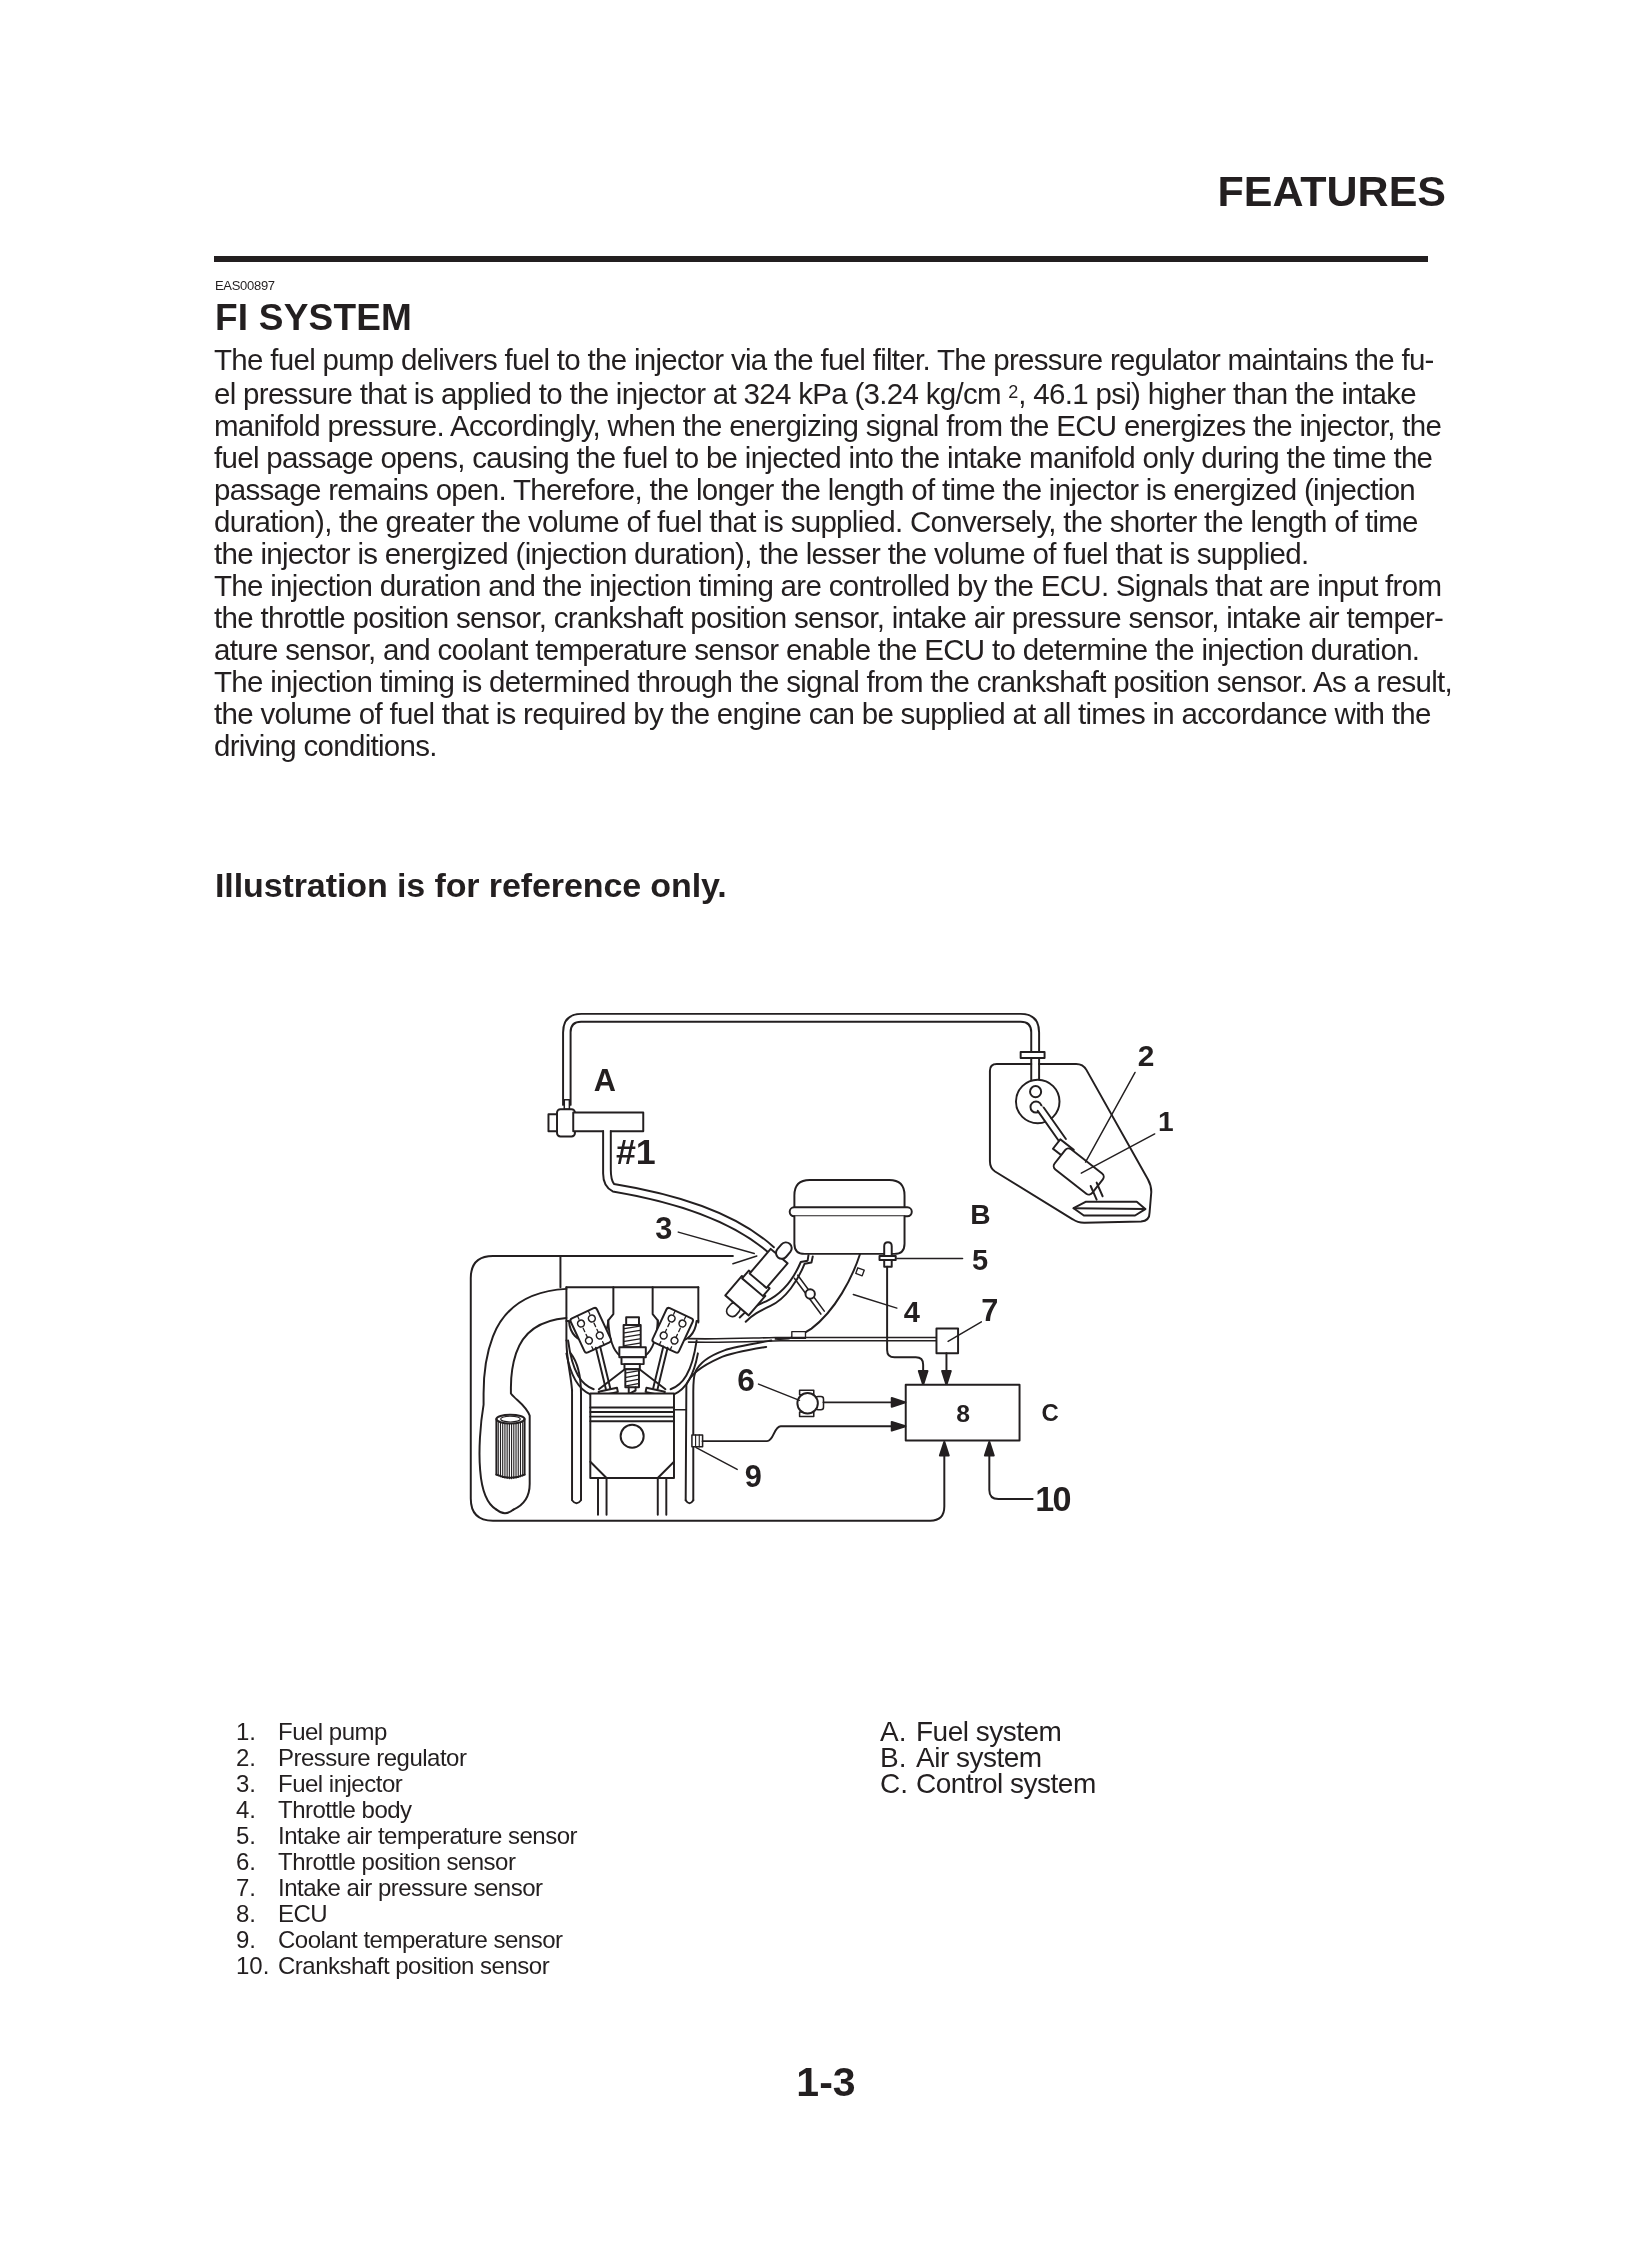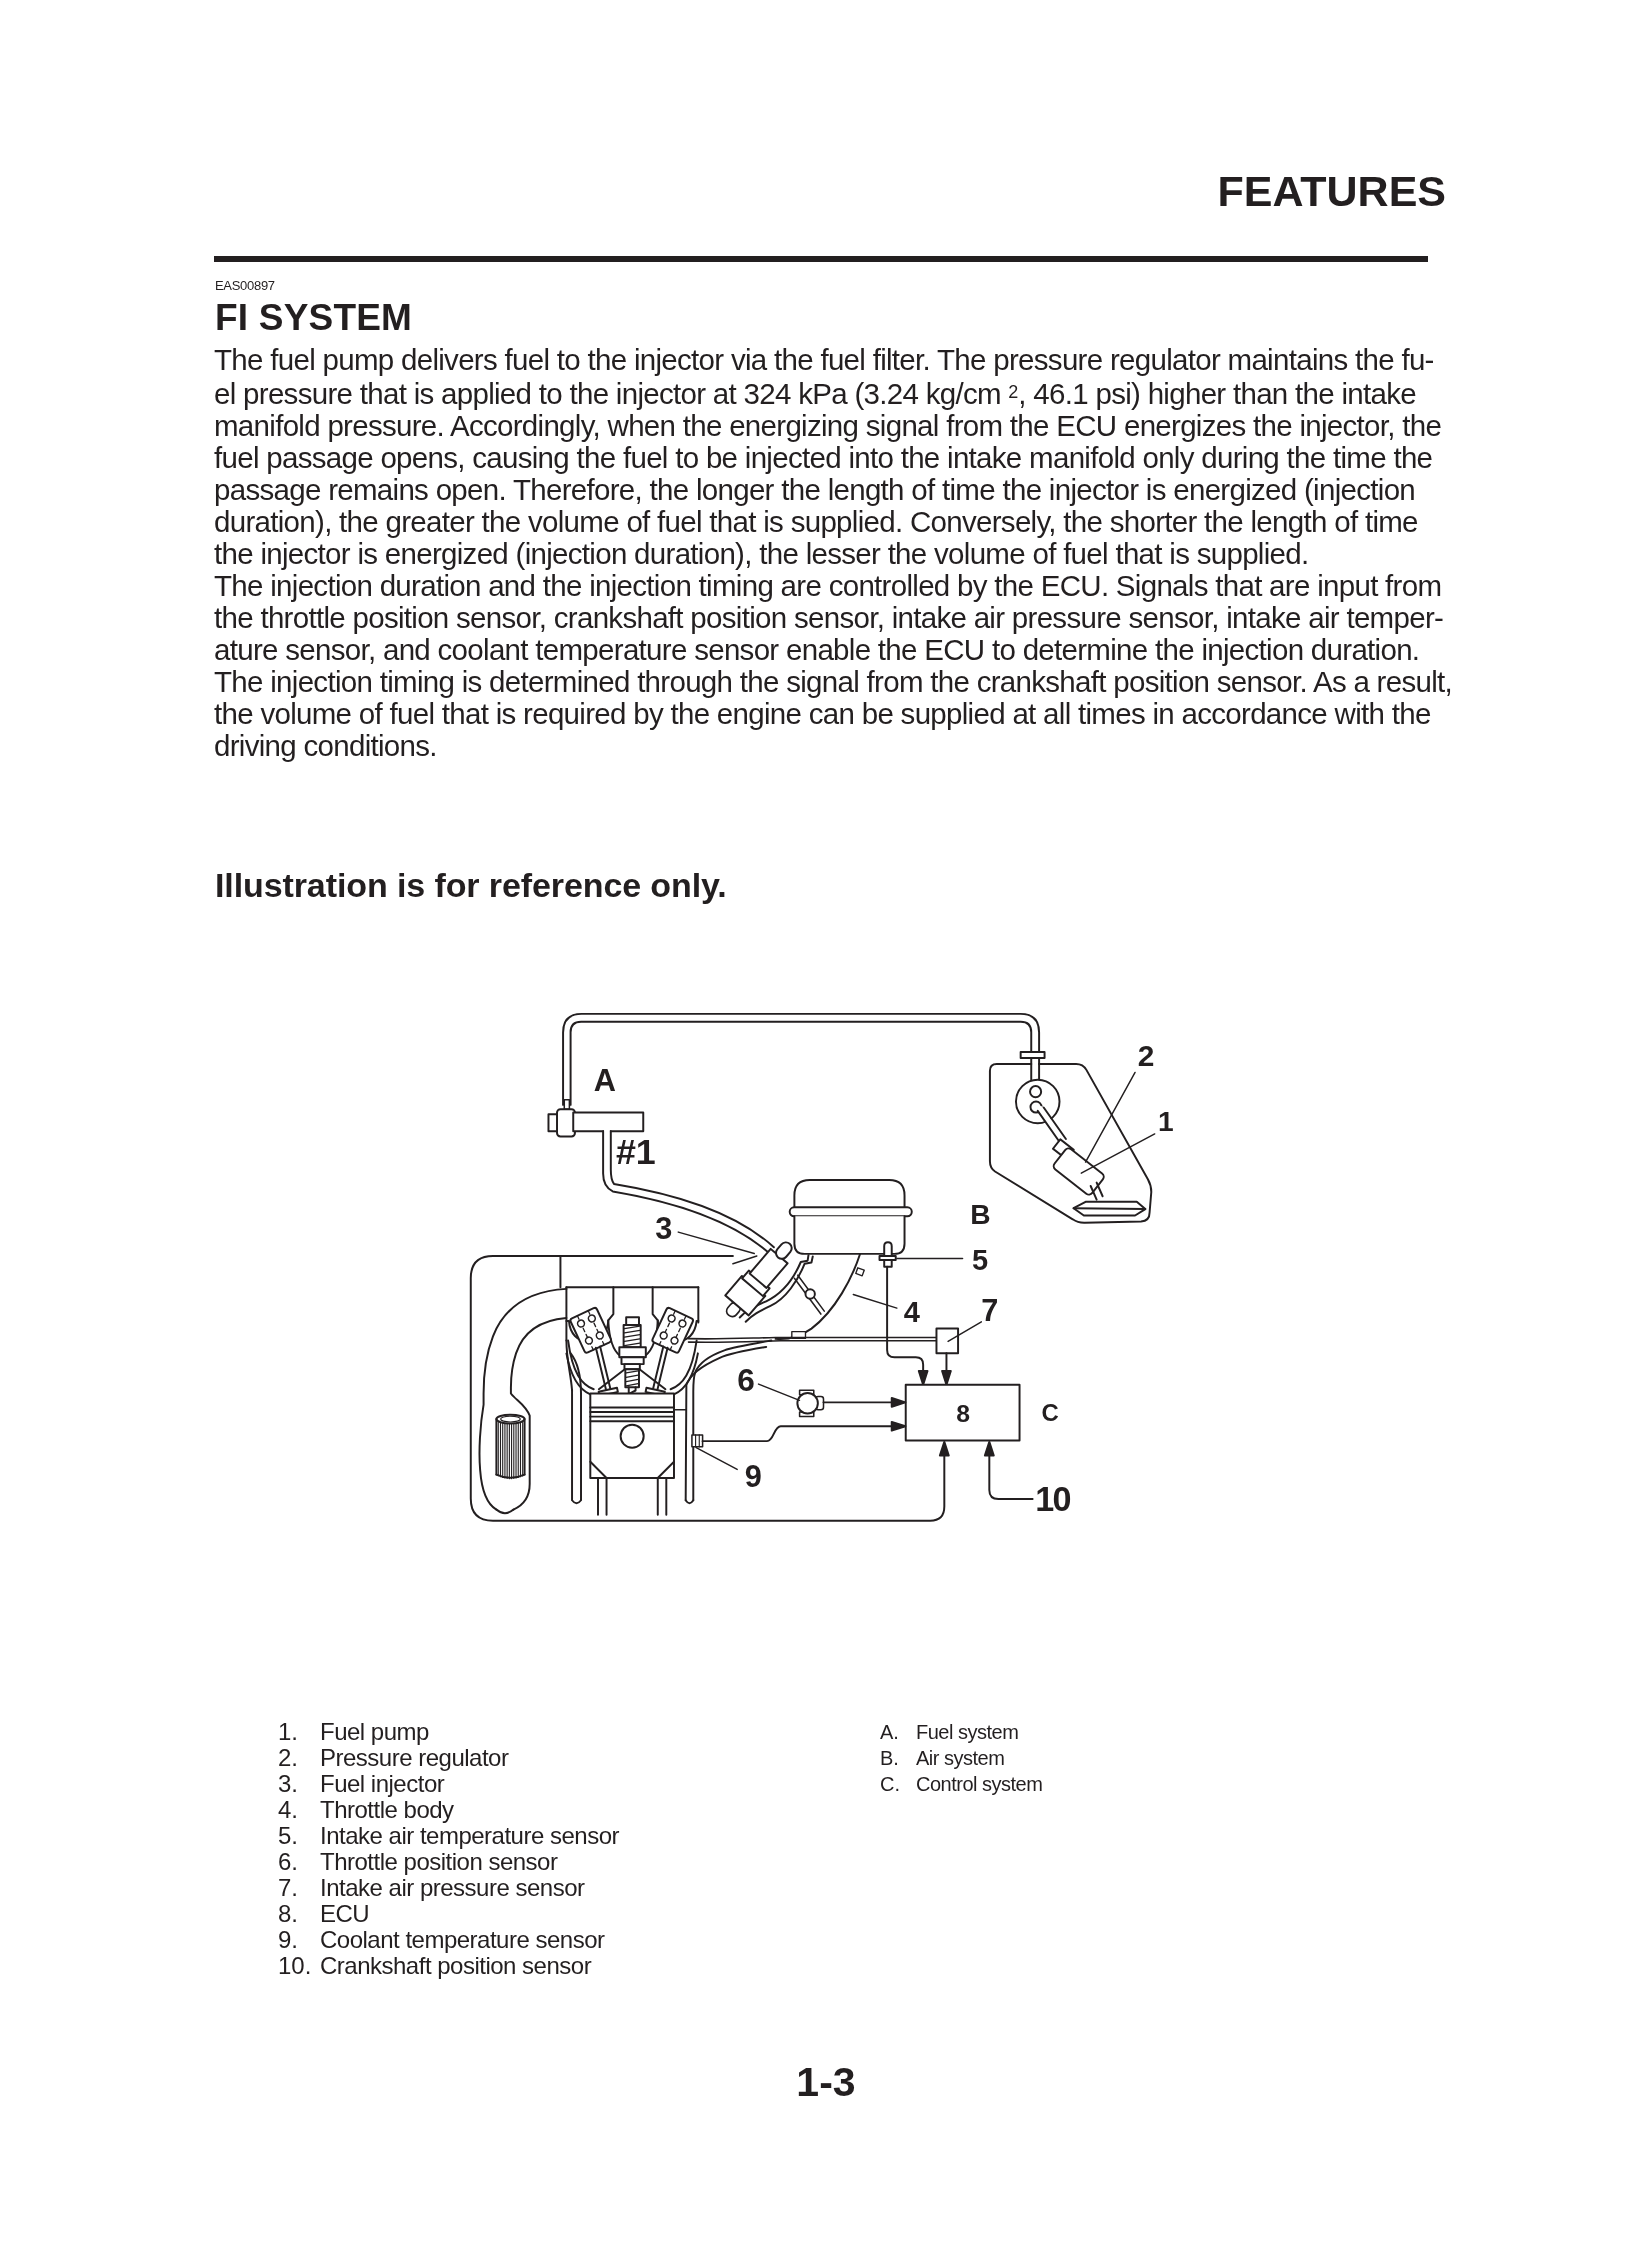--- a/index.html
+++ b/index.html
@@ -5,23 +5,23 @@
   html,body{margin:0;padding:0;}
   body{width:1640px;height:2261px;background:#ffffff;position:relative;
        font-family:"Liberation Sans", sans-serif;color:#231f20;}
   .abs{position:absolute;}
   #features{right:194px;top:170px;font-size:43px;font-weight:bold;line-height:1;}
   #rule{left:214px;top:256px;width:1214px;height:6px;background:#231f20;}
   #eas{left:215px;top:279px;font-size:13px;line-height:1;letter-spacing:-0.3px;}
   #fisys{left:215px;top:299px;font-size:37px;font-weight:bold;line-height:1;letter-spacing:0.2px;}
   #bodytext{left:214px;top:344px;font-size:29.5px;line-height:32px;letter-spacing:-0.7px;}
   #illu{left:215px;top:840px;font-size:34px;font-weight:bold;line-height:1;letter-spacing:-0.1px;margin-top:28px;}
-  #legendL{left:236px;top:1719px;font-size:24px;line-height:26px;letter-spacing:-0.5px;margin-left:42px;}
+  #legendL{left:236px;top:1719px;font-size:24px;line-height:26px;letter-spacing:-0.5px;}
   #legendL .n{display:inline-block;width:42px;letter-spacing:0;}
-  #legendR{left:880px;top:1719px;font-size:20px;line-height:26px;letter-spacing:-0.5px;}
+  #legendR{left:880px;top:1719px;font-size:28px;line-height:26px;letter-spacing:-0.5px;}
   #legendR .n{display:inline-block;width:36px;letter-spacing:0;}
   #pageno{left:775px;top:2062px;width:102px;text-align:center;font-size:41px;font-weight:bold;line-height:1;}
   sup.s2{font-size:18px;vertical-align:6px;letter-spacing:0;}
 </style>
 </head>
 <body>
 <div id="features" class="abs">FEATURES</div>
 <div id="rule" class="abs"></div>
 <div id="eas" class="abs">EAS00897</div>
 <div id="fisys" class="abs">FI SYSTEM</div>

